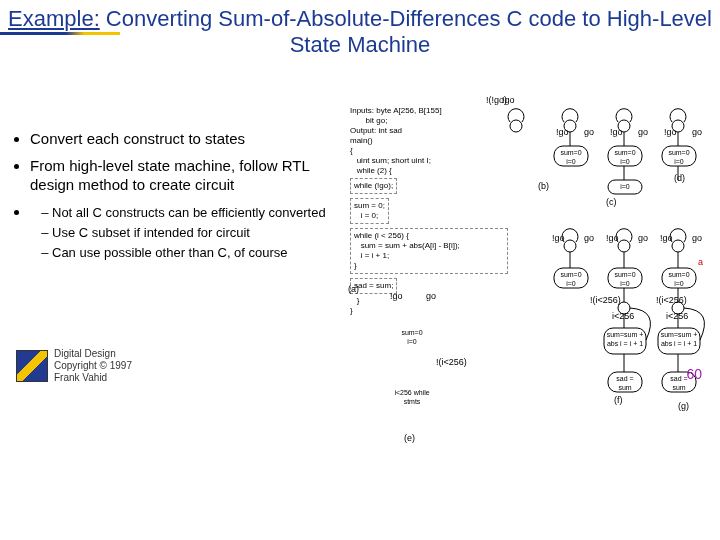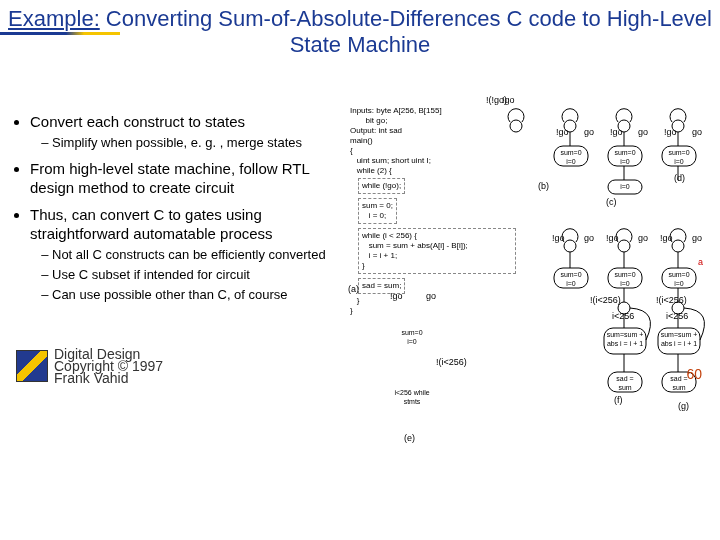--- a/index.html
+++ b/index.html
@@ -1,55 +1,52 @@
 <!DOCTYPE html>
 <html><head>
 <meta charset="utf-8">
 <style>
   html,body{margin:0;padding:0;width:720px;height:540px;font-family:Arial,Helvetica,sans-serif;background:#fff;color:#000;overflow:hidden}
   .slide{position:relative;width:720px;height:396px}
   .accent{position:absolute;left:0;top:32px;width:120px;height:3px;background:linear-gradient(to right,#1b3a93 0%,#1b3a93 55%,#f5c400 70%,#f5c400 100%)}
   .title{position:absolute;left:0;right:0;top:6px;text-align:center;color:#1b3a93;font-size:22px;line-height:26px;font-weight:400}
   .title .ex{text-decoration:underline}
   .bullets{position:absolute;left:12px;top:112px;width:325px;font-size:15px;line-height:19px}
-  .bullets ul{list-style:disc;margin:0 0 10px 18px;padding:0}
+  .bullets ul{list-style:disc;margin:17px 0 10px 18px;padding:0}
   .bullets ul ul{list-style:'– ';margin:4px 0 8px 22px;font-size:13px;line-height:16px}
   .bullets li{margin-bottom:8px}
   .bullets ul ul li{margin-bottom:4px}
   .code{position:absolute;left:350px;top:96px;width:170px;font-family:Arial;font-size:8px;line-height:10px;white-space:pre}
-  .code .box{border:1px dashed #888;padding:2px 3px;margin:2px 8px;display:inline-block}
+  .code .box{border:1px dashed #888;padding:2px 3px;margin:2px 0;display:inline-block}
   .code .lbl{position:absolute;font-size:9px}
   .dia{position:absolute;font-size:8px;line-height:9px}
   .dia svg{position:absolute;left:0;top:0}
   .foot-logo{position:absolute;left:16px;bottom:14px;width:30px;height:30px;background:linear-gradient(135deg,#223a8f 0%,#223a8f 40%,#f5c400 40%,#f5c400 60%,#223a8f 60%);border:1px solid #333}
-  .foot-txt{position:absolute;left:54px;bottom:12px;font-size:14px;line-height:12px;color:#333}
-  .pagenum{position:absolute;right:18px;bottom:14px;font-size:14px;color:#c2410c}
+  .foot-txt{position:absolute;left:54px;bottom:12px;font-size:10px;line-height:12px;color:#333}
+  .pagenum{position:absolute;right:18px;bottom:14px;font-size:14px;color:#a21caf}
   .node{font-size:7px;text-align:center}
   .tag{position:absolute;font-size:9px}
   .red{color:#c00}
 </style>
 </head>
 <body>
 <div class="slide">
 
 <div class="accent"></div>
 
 <div class="title">
   <span class="ex">Example:</span><span> Converting Sum-of-Absolute-Differences C code to High-Level State Machine</span>
 </div>
 
 <div class="bullets">
   <ul>
     <li><span>Convert each construct to states</span>
-      <ul>
-            <li>Simplify when possible, e. g. , merge states</li>
-          </ul>
     </li>
     <li>From high-level state machine, follow RTL design method to create circuit</li>
-    <li><span>Thus, can convert C to gates using straightforward automatable process</span>
+    <li>
       <ul>
         <li>Not all C constructs can be efficiently converted</li>
         <li>Use C subset if intended for circuit</li>
         <li>Can use possible other than C, of course</li>
       </ul>
     </li>
   </ul>
 </div>
 
 <div class="code">

